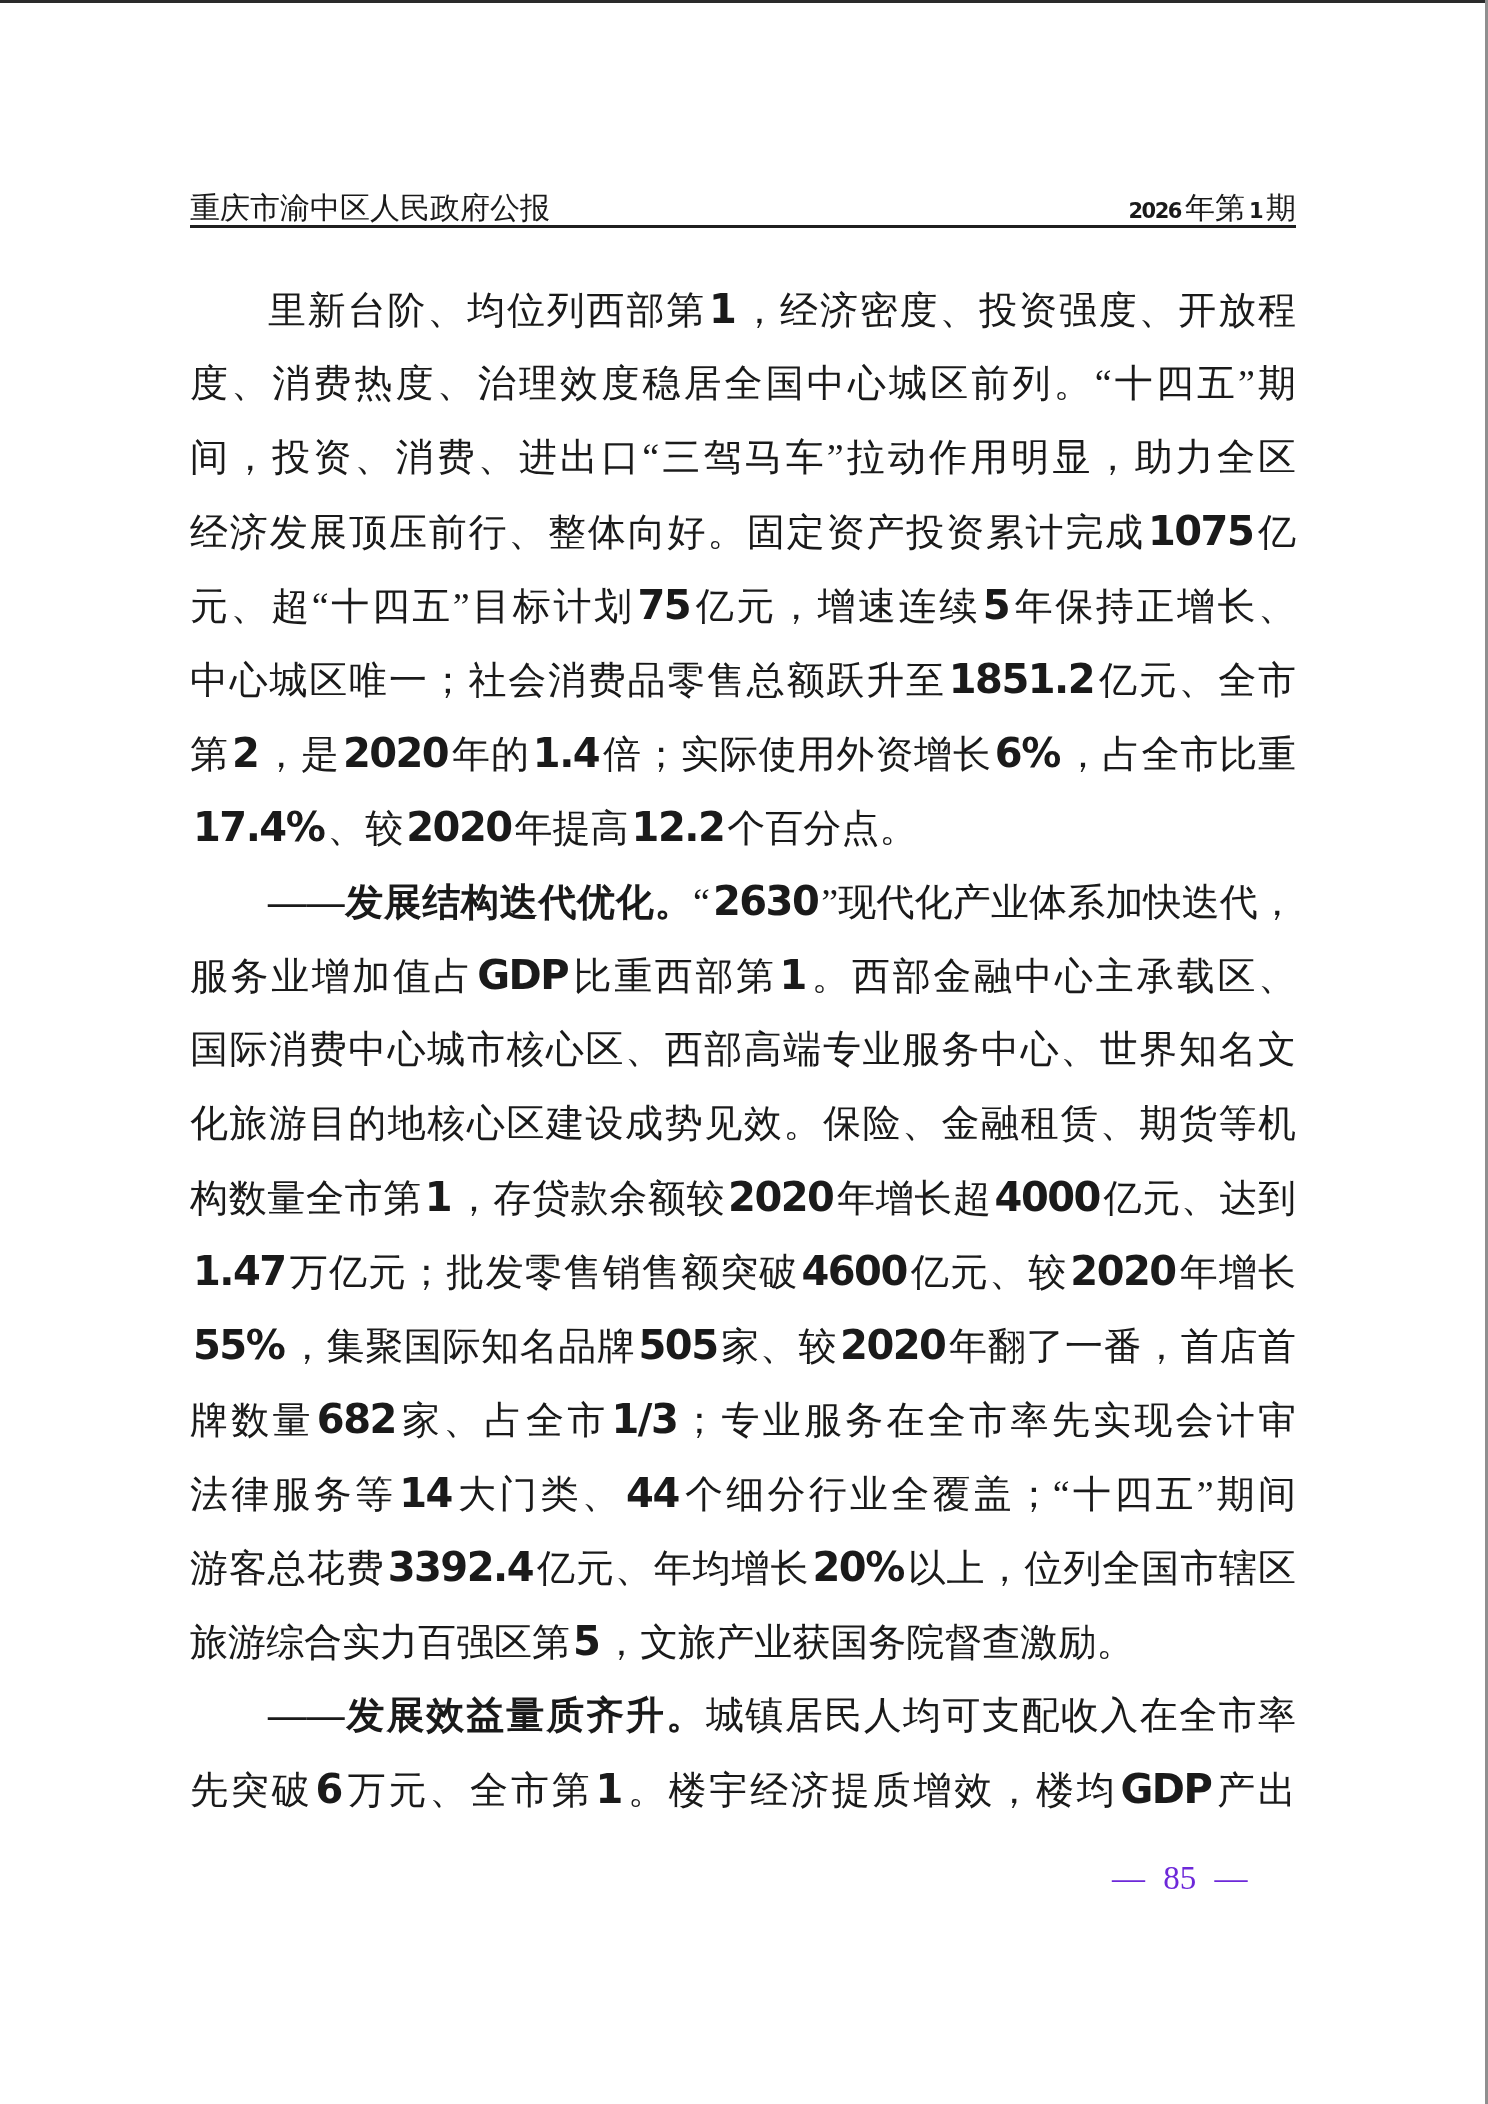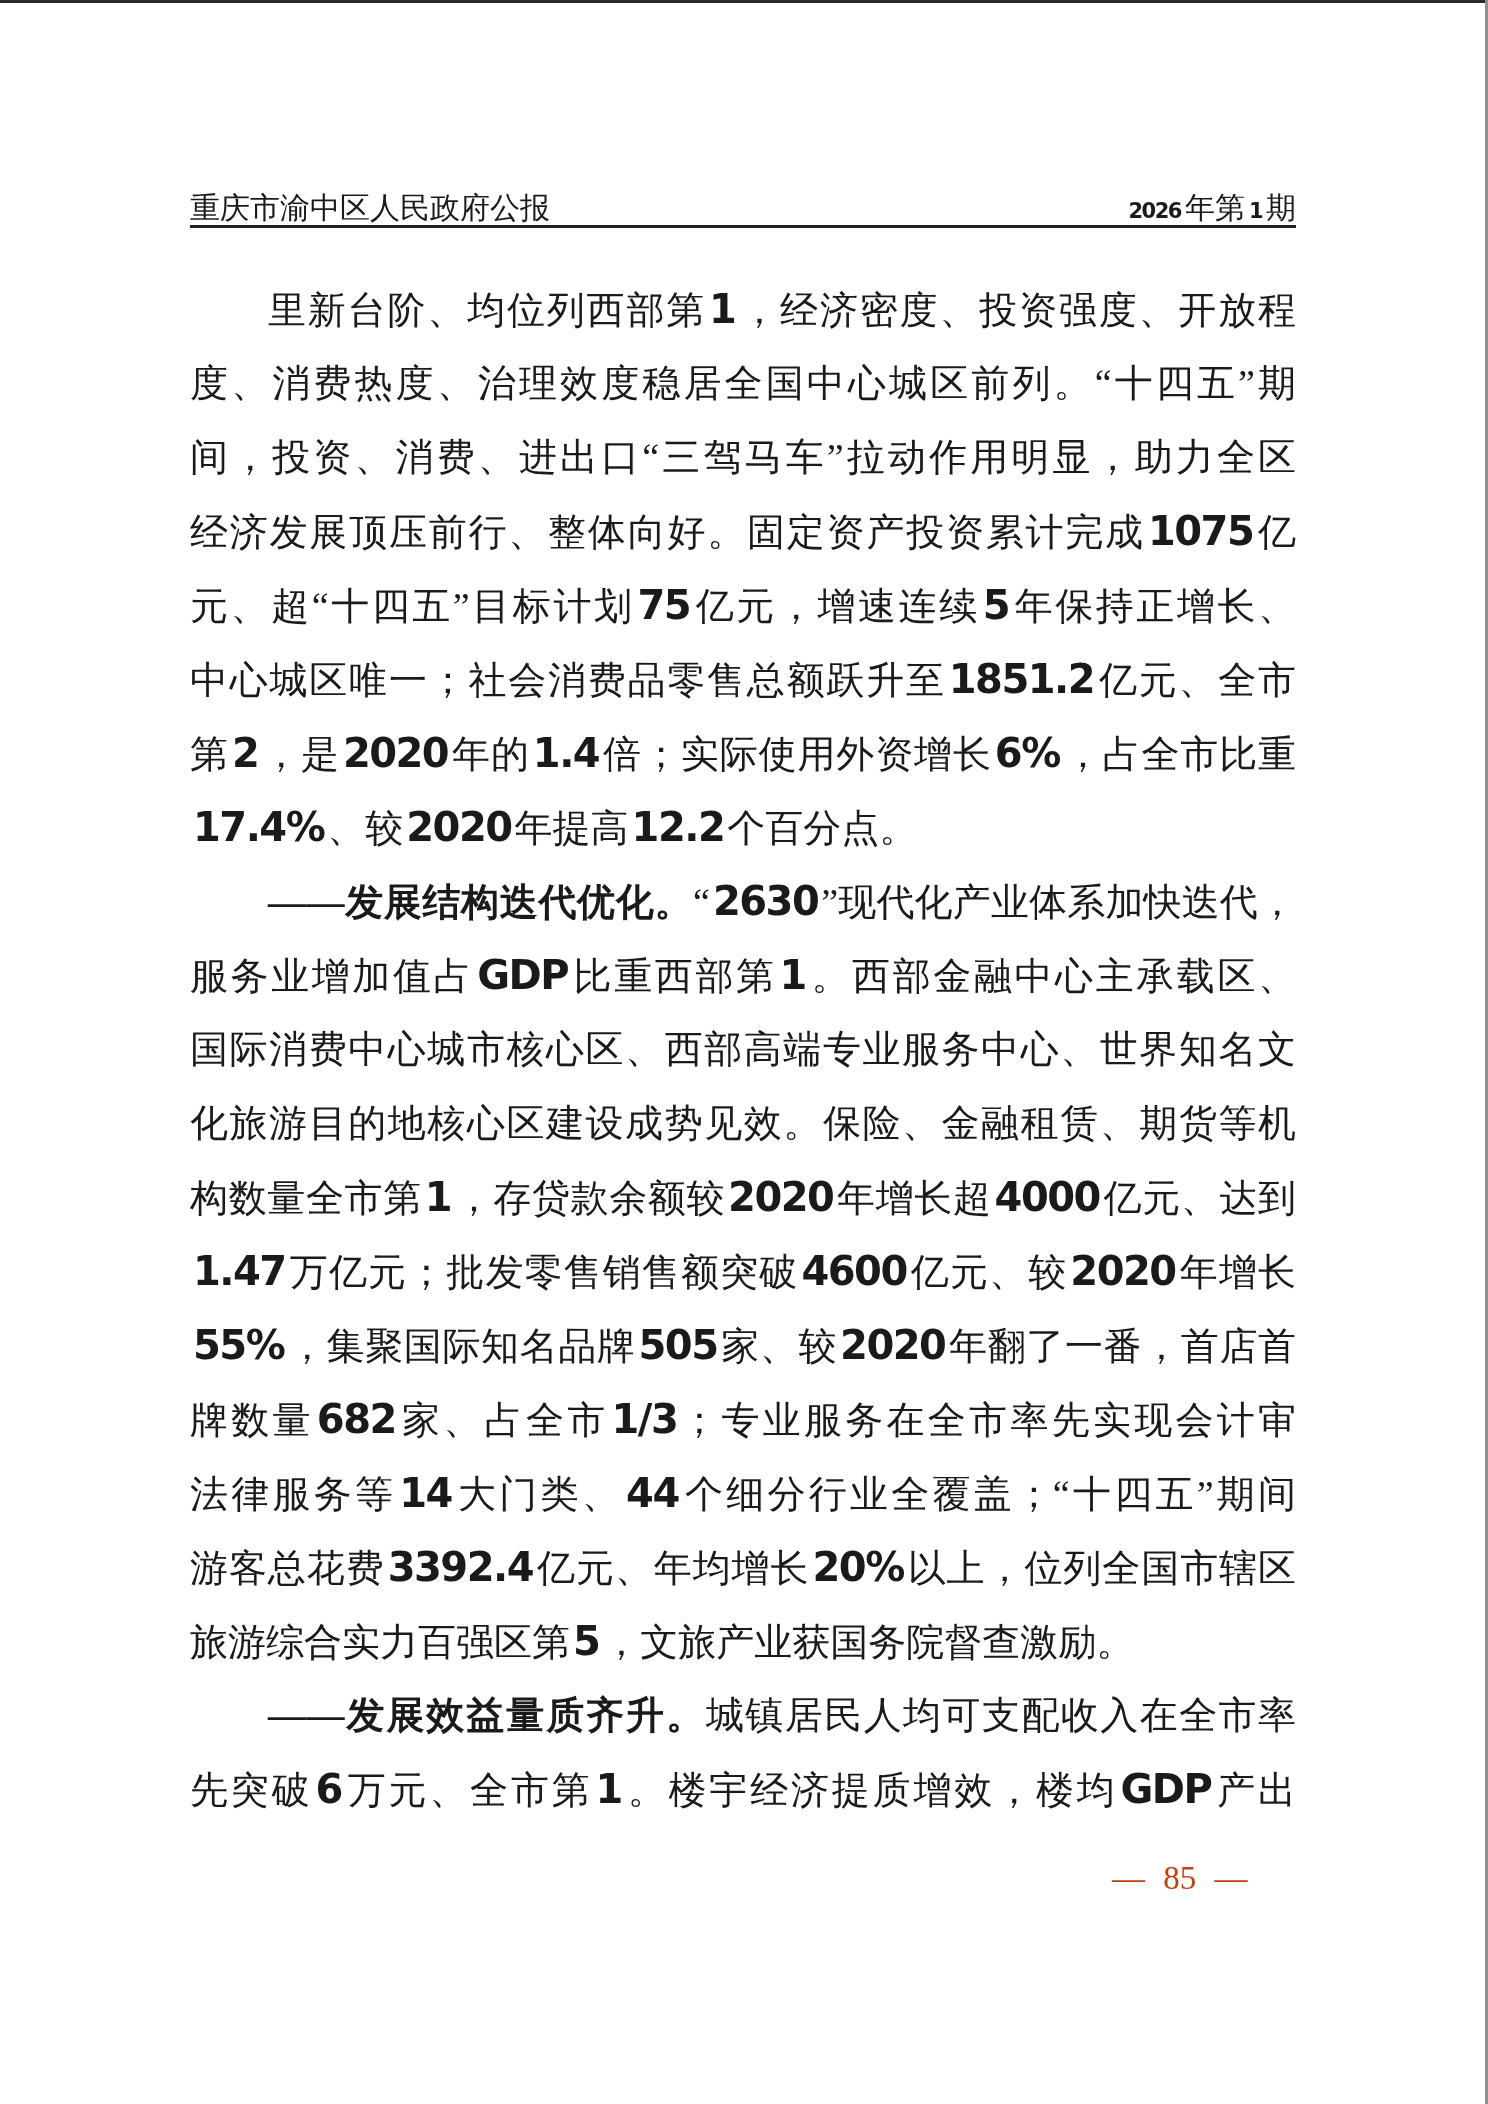--- a/index.html
+++ b/index.html
@@ -47,21 +47,21 @@
     font-family:"DejaVu Sans","Liberation Sans",sans-serif;
     font-weight:700;
     font-size:40px;
     letter-spacing:-1.5px;
     padding:0 3px;
   }
   .header-row .num { font-size:21px; padding:0 4px; }
 
   .footer {
     position:absolute; left:1112px; top:1860px;
-    font-size:33px; color:#c2410c;
+    font-size:33px; color:#6d28d9;
     word-spacing:10px; white-space:nowrap;
   }
 </style>
 </head>
 <body>
 
 <div class="page">
   <div class="edge-top"></div>
   <div class="edge-right"></div>
 

